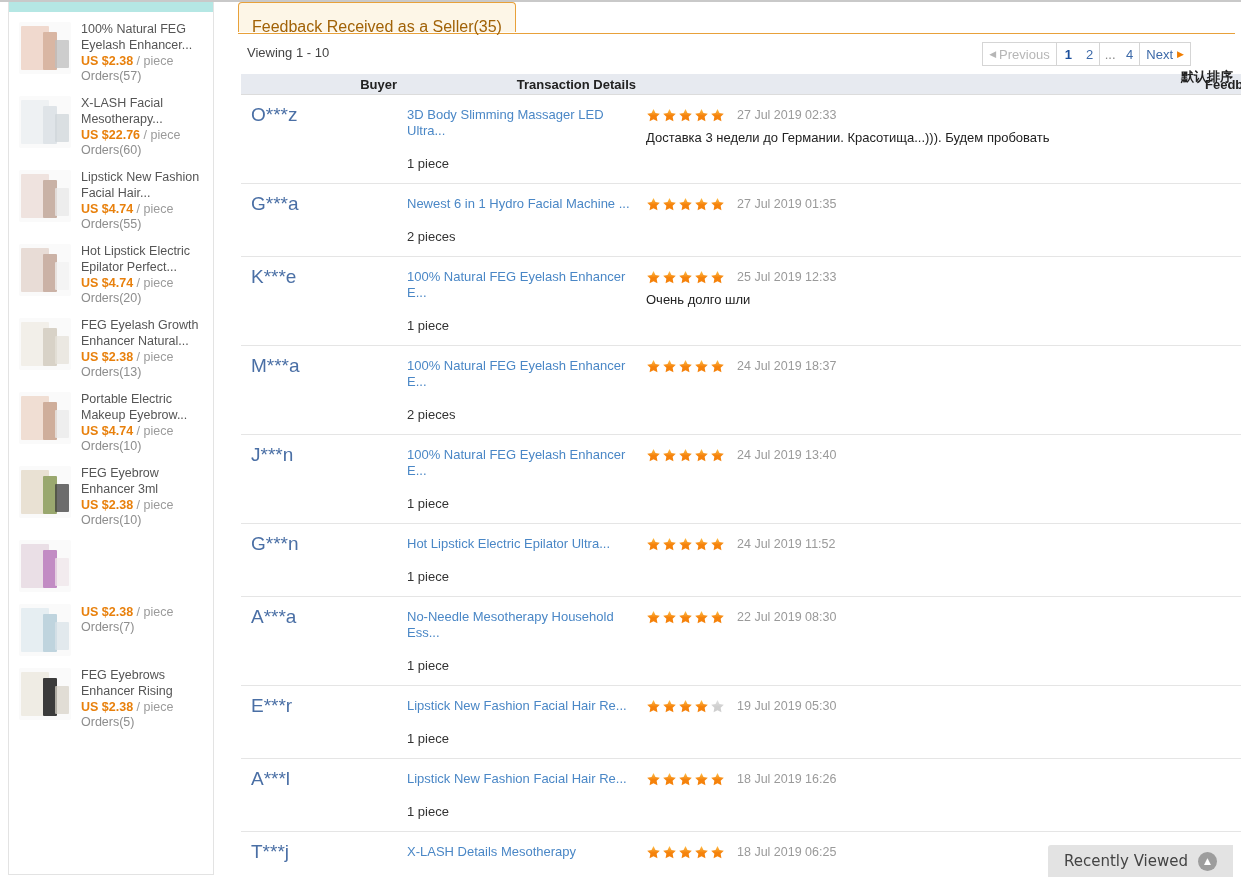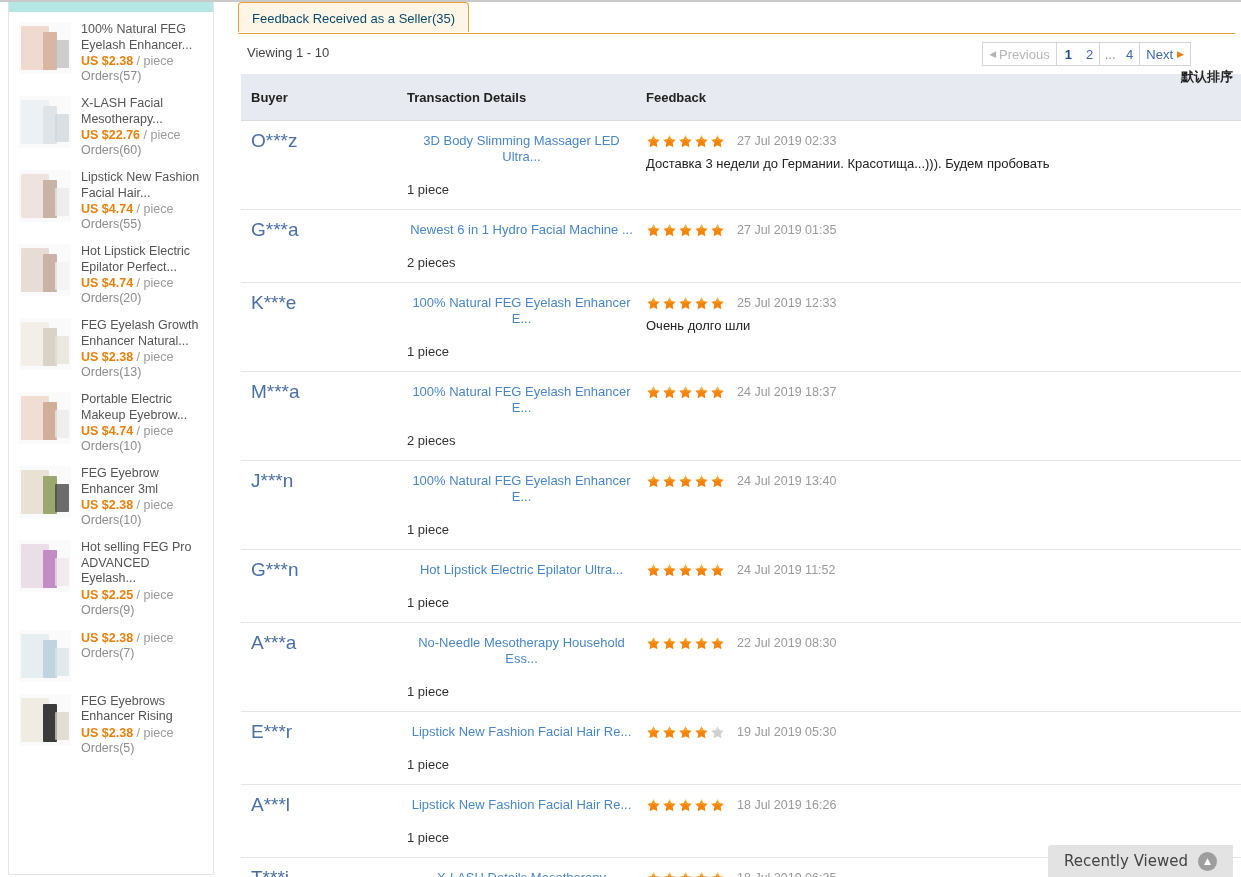--- a/index.html
+++ b/index.html
@@ -114,24 +114,24 @@
     border-bottom: 1px solid #e8a13a;
     margin-left: 5px;
     margin-right: 6px;
   }
   .tab {
     position: absolute;
     left: 0;
     top: 2px;
     height: 30px;
     box-sizing: border-box;
-    padding: 0 13px;
+    padding: 8px 13px;
     line-height: 31px;
-    font-size: 13px;
-    color: #0c4a6e;
+    font-size: 16px;
+    color: #a16207;
     background: #fdf6e7;
     border: 1px solid #e8a13a;
     border-bottom: none;
     border-radius: 4px 4px 0 0;
     white-space: nowrap;
   }
 
   
   .viewing-row {
     position: relative;
@@ -193,24 +193,24 @@
 
   
   .fb-table {
     margin: 0 6px 0 8px;
     border-collapse: collapse;
     width: 994px;
     table-layout: fixed;
   }
   .fb-table thead th {
     background: #e7eaf0;
-    height: 46px;
+    height: 20px;
     font-size: 13px;
     color: #222;
-    text-align: left;
+    text-align: right;
     font-weight: bold;
     padding: 0 0 0 10px;
     vertical-align: middle;
     border-bottom: 1px solid #dcdcdc;
   }
   .col-buyer { width: 146px; }
   .col-trans { width: 229px; }
   .col-feed  { width: 619px; }
 
   .fb-table tbody td {
@@ -224,21 +224,20 @@
     font-size: 19px;
     line-height: 16px;
   }
   .prod-link {
     color: #4a87c6;
     font-size: 13px;
     line-height: 16px;
     display: block;
     text-decoration: none;
     cursor: pointer;
-    text-align: center;
   }
   .qty {
     display: block;
     margin-top: 17px;
     font-size: 13px;
     color: #333;
   }
   .fb-cell-inner {
     display: block;
   }
@@ -392,25 +391,20 @@
             <span class="side-price"><span class="amt">US $2.38</span> <span class="per">/ piece</span></span>
             <span class="side-orders">Orders(10)</span>
           </div>
         </div>
         <div class="side-item">
           <div class="side-thumb">
             <div class="t1" style="left:2px;top:4px;width:28px;height:44px;background:#eadfe6;"></div>
             <div class="t2" style="left:24px;top:10px;width:14px;height:38px;background:#c28cc4;"></div>
             <div class="t3" style="left:36px;top:18px;width:14px;height:28px;background:#efe6ea;opacity:.75;"></div>
           </div>
-          <div class="side-info">
-            <span class="side-title">Hot selling FEG Pro ADVANCED Eyelash...</span>
-            <span class="side-price"><span class="amt">US $2.25</span> <span class="per">/ piece</span></span>
-            <span class="side-orders">Orders(9)</span>
-          </div>
         </div>
         <div class="side-item">
           <div class="side-thumb">
             <div class="t1" style="left:2px;top:4px;width:28px;height:44px;background:#e6eef2;"></div>
             <div class="t2" style="left:24px;top:10px;width:14px;height:38px;background:#bfd4de;"></div>
             <div class="t3" style="left:36px;top:18px;width:14px;height:28px;background:#d9e3e8;opacity:.75;"></div>
           </div>
           <div class="side-info">
             <span class="side-price"><span class="amt">US $2.38</span> <span class="per">/ piece</span></span>
             <span class="side-orders">Orders(7)</span>

